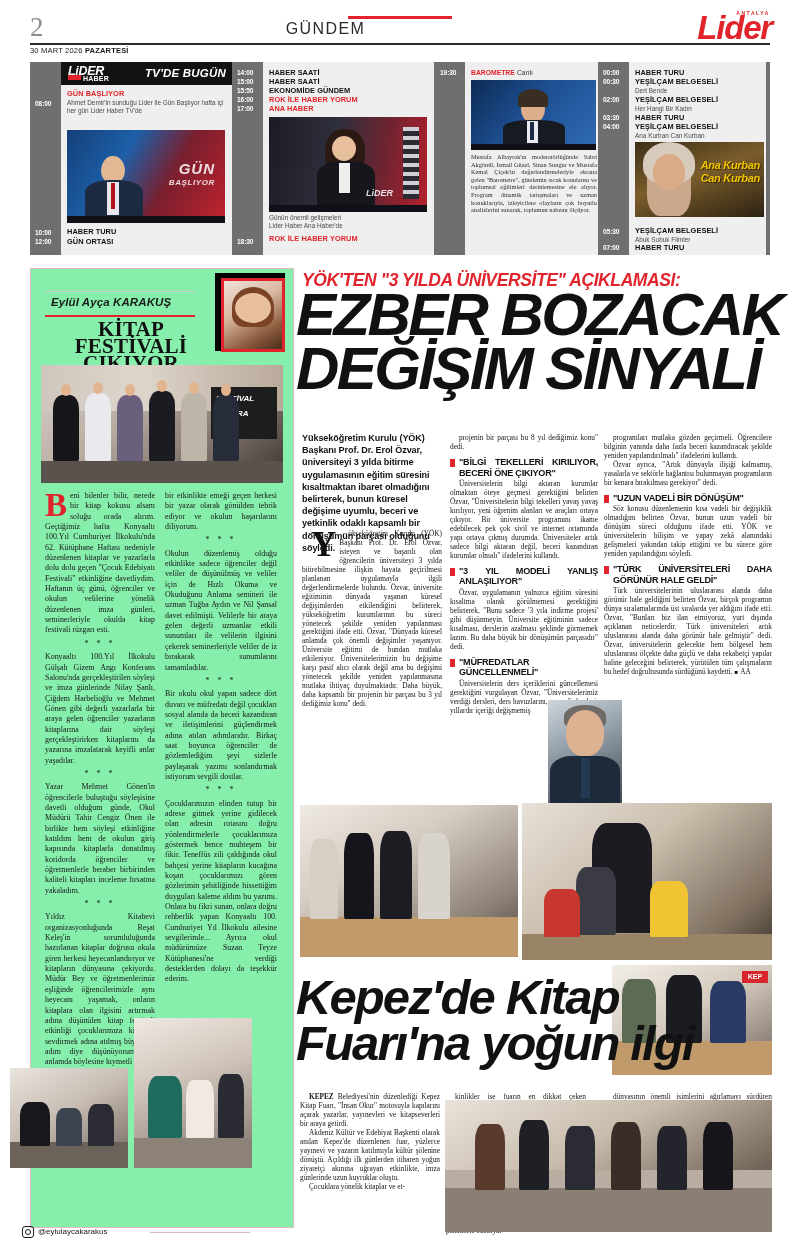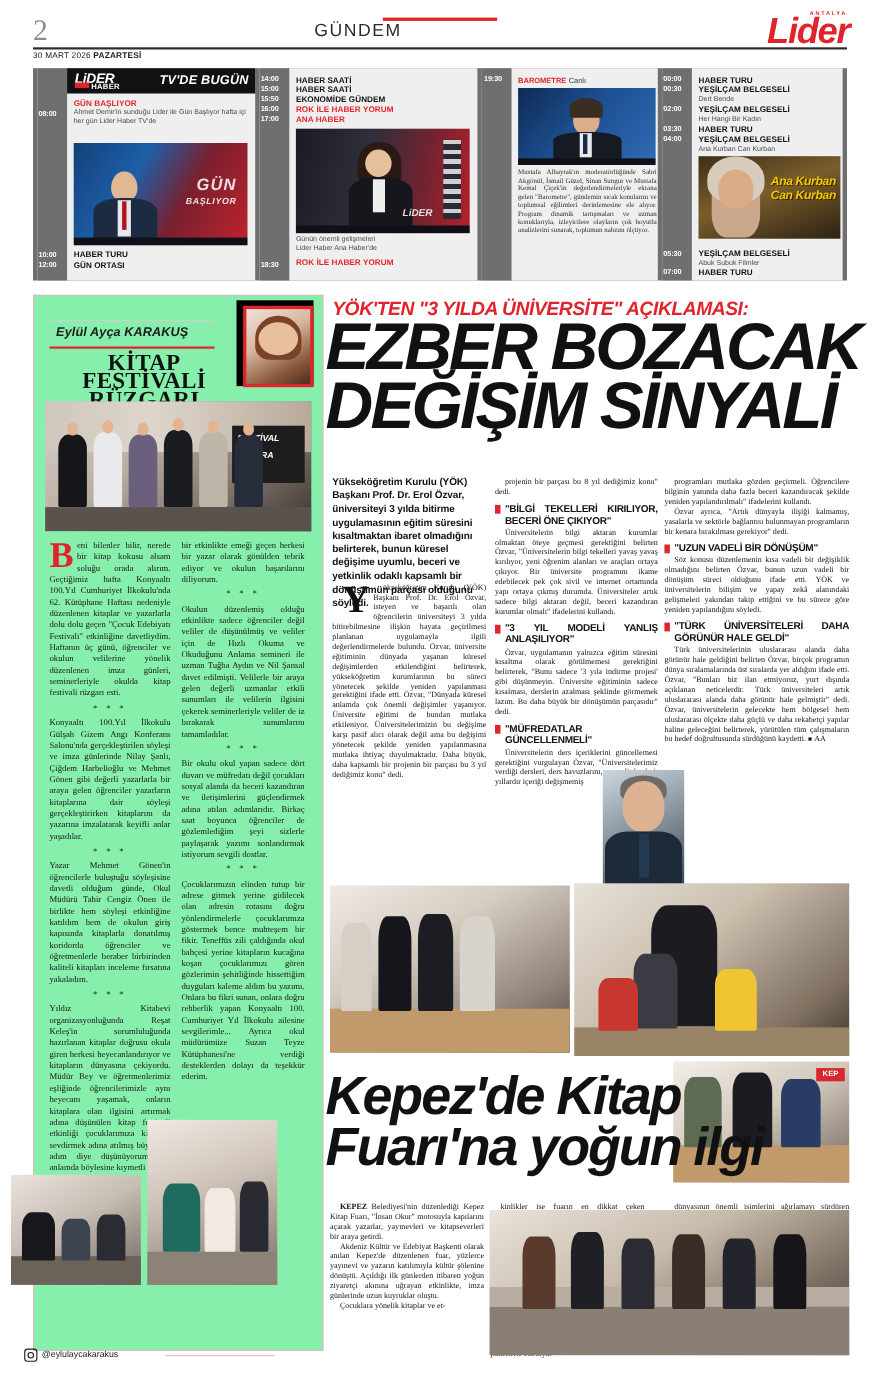--- a/index.html
+++ b/index.html
@@ -261,21 +261,21 @@
     </div>
   </div>
 
   <div class="opinion">
     <div class="op-head">
       <div class="byline-rule"></div>
       <div class="byline">Eylül Ayça KARAKUŞ</div>
       <div class="byline-rule2"></div>
       <div class="op-title">
         <span>KİTAP FESTİVALİ</span><br>
-        <span>RÜZGARI</span>
+        <span>ÇIKIYOR</span>
       </div>
       <div class="op-portrait">
         <div class="redf"></div>
         <div class="inner">
           <div class="hair"></div>
           <div class="hair2"></div>
         </div>
       </div>
     </div>
 

